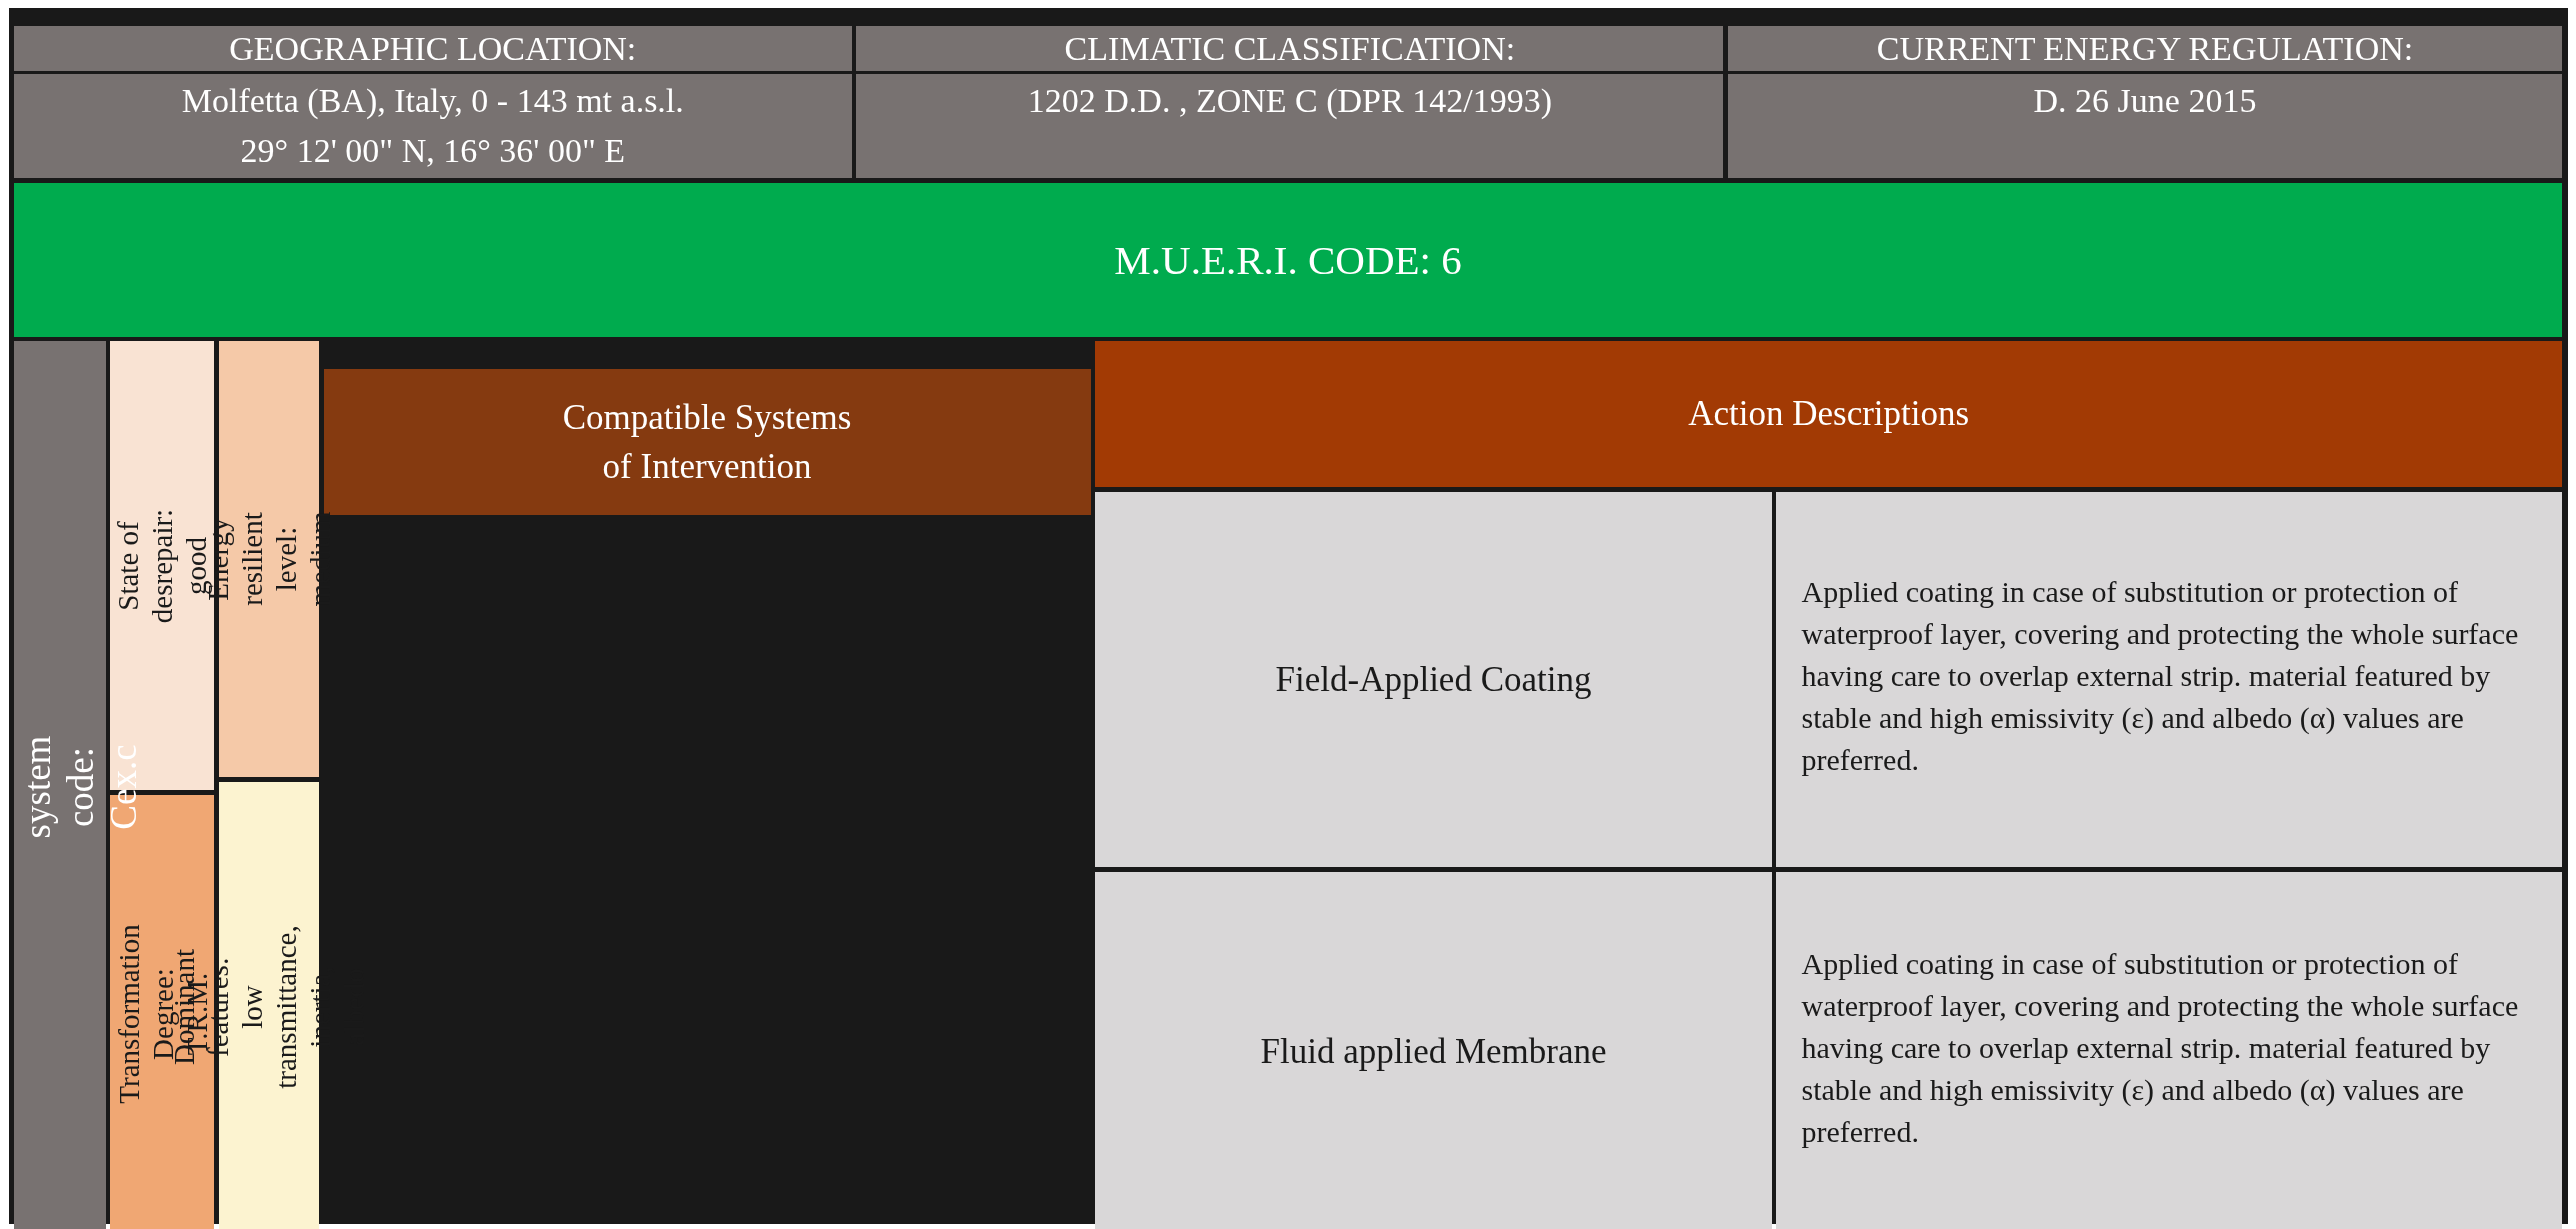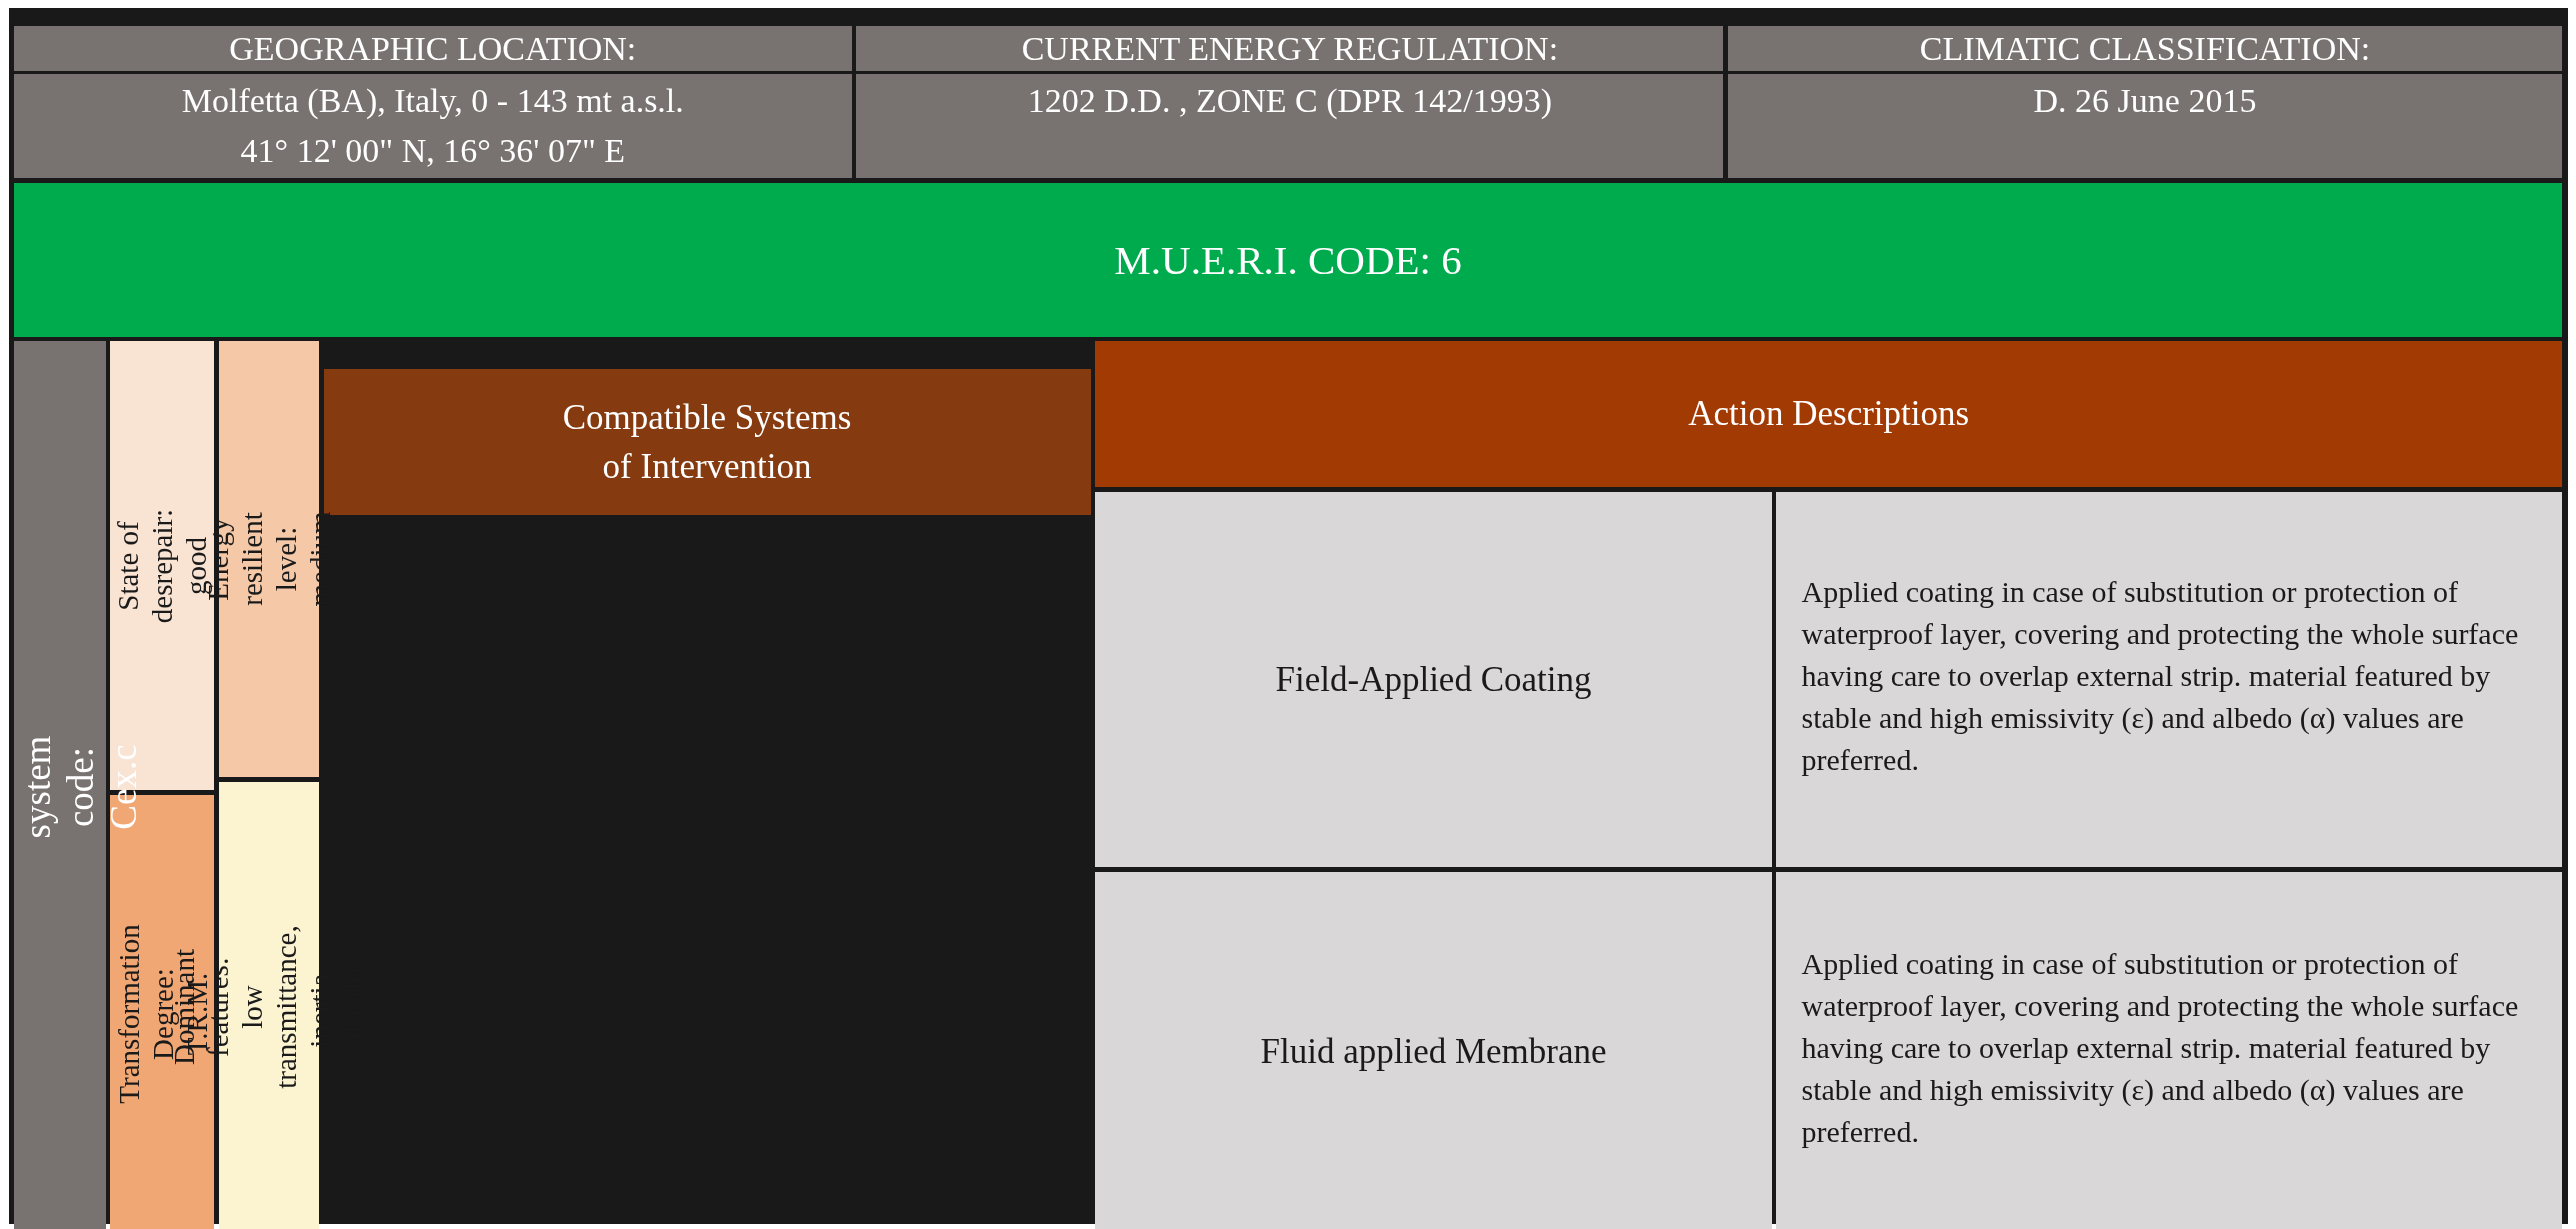--- a/index.html
+++ b/index.html
@@ -73,25 +73,25 @@
   .rot-side { width: 394px; font-size: 29px; line-height: 34px; }
   .preline { white-space: pre-line; }
 </style>
 </head>
 <body>
 
 <div class="tbl">
 
   <div class="hdr">
     <div class="hcell hlabel">GEOGRAPHIC LOCATION:</div>
+    <div class="hcell hlabel">CLIMATIC CLASSIFICATION:</div>
     <div class="hcell hlabel">CURRENT ENERGY REGULATION:</div>
-    <div class="hcell hlabel">CLIMATIC CLASSIFICATION:</div>
 
     <div class="hcell hvalue preline">Molfetta (BA), Italy, 0 - 143 mt a.s.l.
-41° 12' 00" N, 16° 36' 07" E</div>
+29° 12' 00" N, 16° 36' 00" E</div>
     <div class="hcell hvalue">1202 D.D. , ZONE C (DPR 142/1993)</div>
     <div class="hcell hvalue">D. 26 June 2015</div>
   </div>
 
   <div class="green">M.U.E.R.I. CODE: 6</div>
 
   <div class="main">
 
     <div class="vcol c1">
       <div class="cell subsys">

